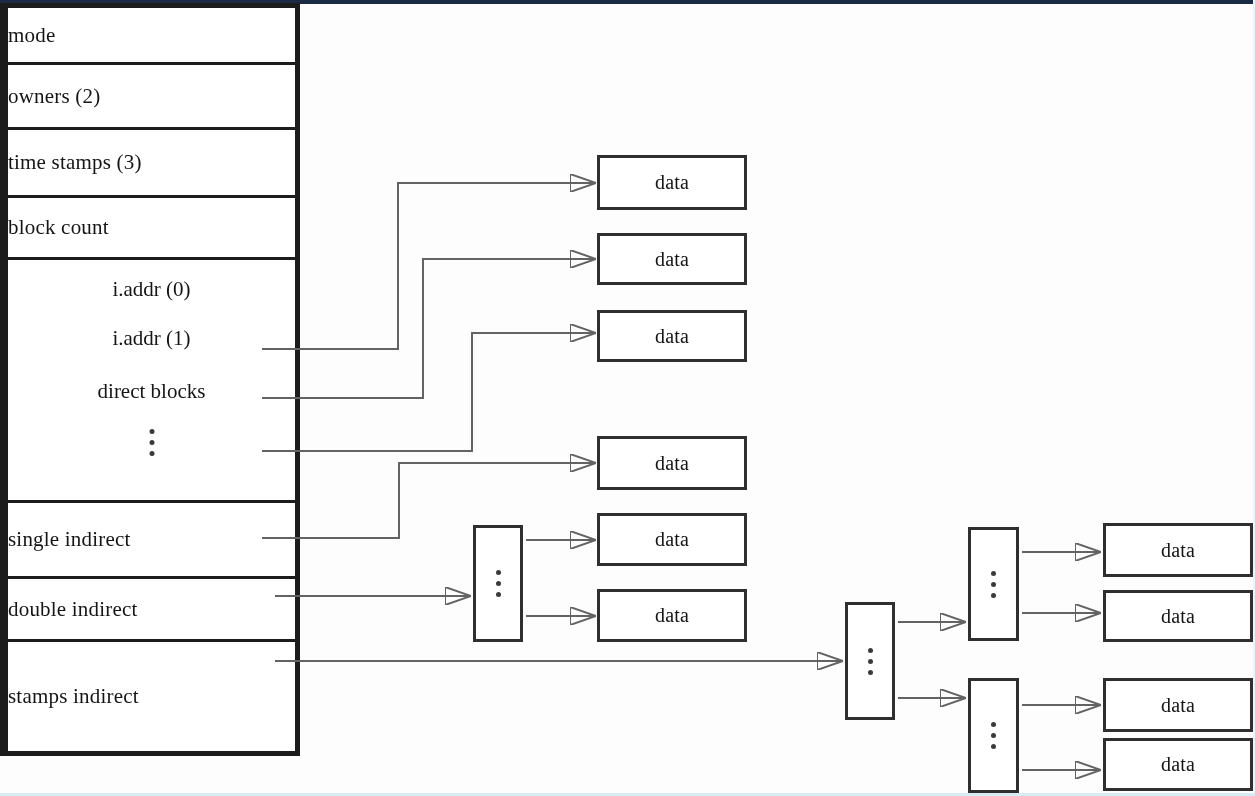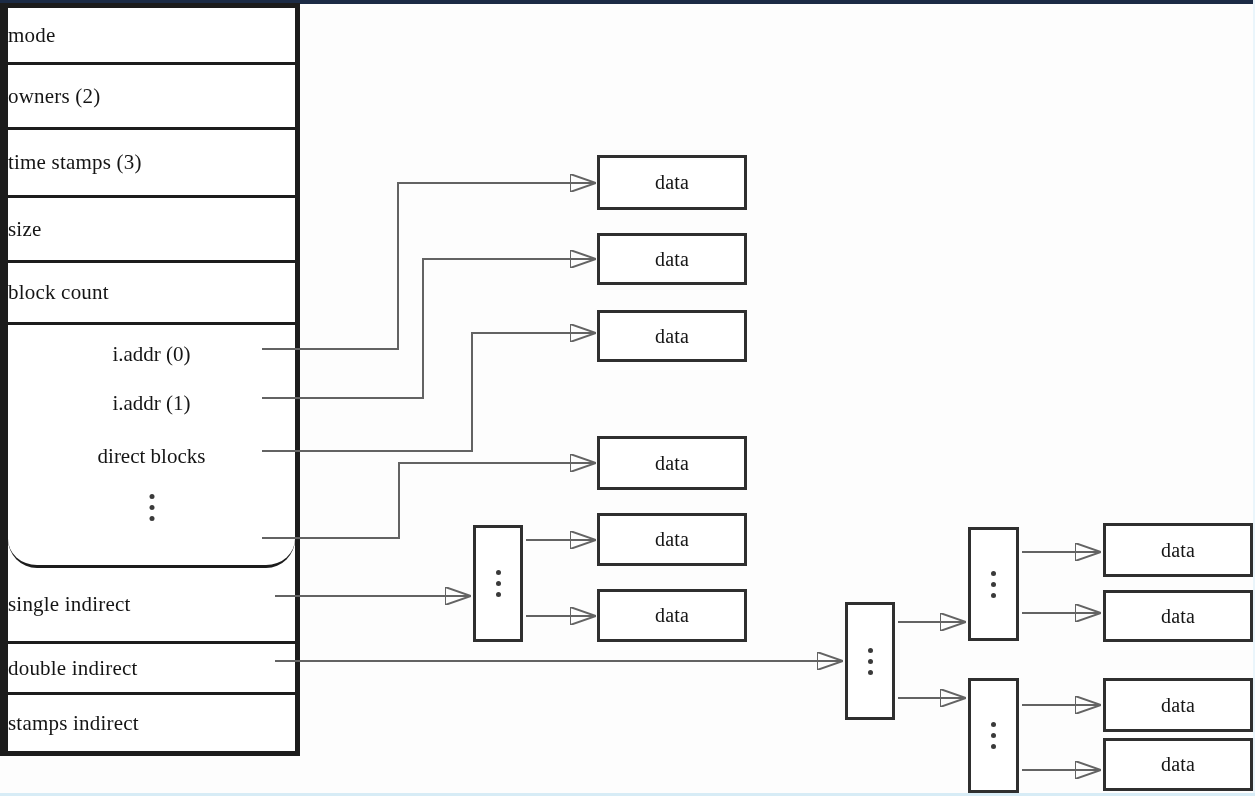--- a/index.html
+++ b/index.html
@@ -22,21 +22,21 @@
   }
   .inode .row {
     position: relative; width: 100%;
     border-bottom: 3px solid #1c1c1c;
     display: flex; align-items: center; 
   }
   .inode .row.last { border-bottom: none; }
   .lbl {
     font-size: 21px; color: #151515; letter-spacing: 0.2px; white-space: nowrap;
   }
-  .pointer-cell { display: block !important; border-radius: 29px; }
+  .pointer-cell { display: block !important; }
   .pointer-cell .plabel {
     position: absolute; left: 0; width: 100%; text-align: center;
     font-size: 21px; color: #151515; line-height: 26px; white-space: nowrap;
   }
 
   
   .vdots { display: flex; flex-direction: column; align-items: center; }
   .vdots i {
     display: block; width: 5px; height: 5px; border-radius: 50%;
     background: #3a3a3a; margin: 3px 0;
@@ -67,40 +67,37 @@
   <div class="inode">
     <div class="row" style="height:57px">
       <span class="lbl">mode</span>
     </div>
     <div class="row" style="height:65px">
       <span class="lbl">owners (2)</span>
     </div>
     <div class="row" style="height:68px">
       <span class="lbl">time stamps (3)</span>
     </div>
-    <div class="row" style="height:65px">
-      <span class="lbl">size</span>
-    </div>
     <div class="row" style="height:62px">
       <span class="lbl">block count</span>
     </div>
     <div class="row pointer-cell" style="height:243px">
       <span class="plabel" style="top:16px">i.addr (0)</span>
       <span class="plabel" style="top:65px">i.addr (1)</span>
       <span class="plabel" style="top:118px">direct blocks</span>
       <span class="vdots">
           <i></i>
           <i></i>
           <i></i>
         </span>
     </div>
     <div class="row" style="height:76px">
       <span class="lbl">single indirect</span>
     </div>
-    <div class="row" style="height:51px">
+    <div class="row" style="height:63px">
       <span class="lbl">double indirect</span>
     </div>
     <div class="row last" style="flex:1">
       <span class="lbl">stamps indirect</span>
     </div>
   </div>
 
   <svg class="wires" viewBox="0 0 1255 796">
     <defs>
       <marker id="arrow" markerUnits="userSpaceOnUse" markerWidth="26" markerHeight="18" refX="25" refY="9" orient="auto">

